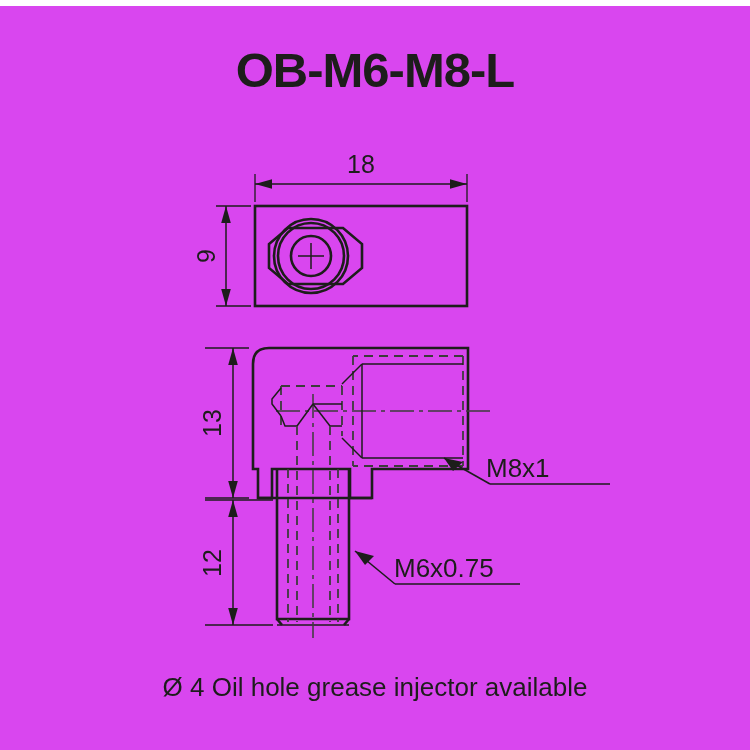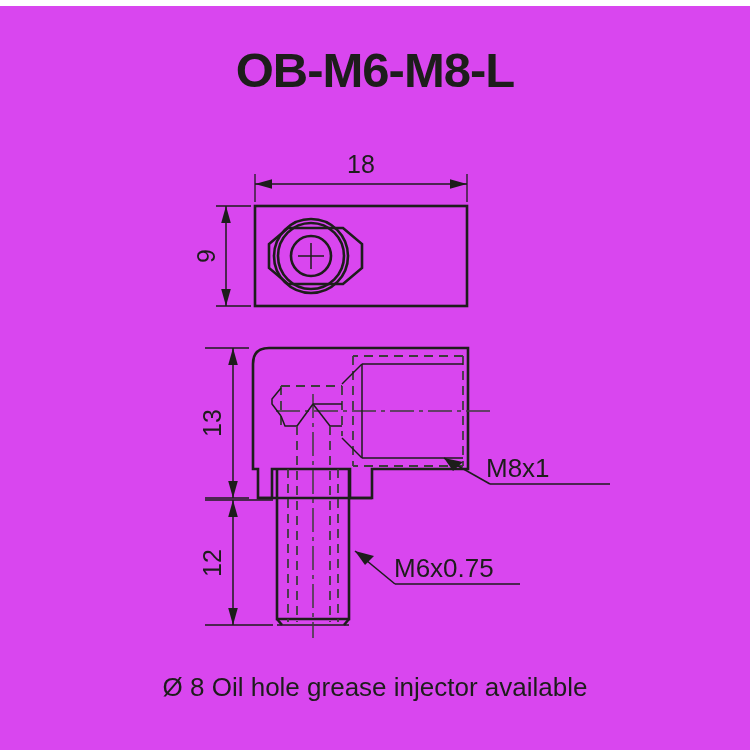--- a/index.html
+++ b/index.html
@@ -213,15 +213,15 @@
 
       <g>
         <line class="leader" x1="355" y1="545" x2="395" y2="578"></line>
         <line class="leader" x1="395" y1="578" x2="520" y2="578"></line>
         <polygon class="arrowfill" points="355,545 374,550 365,559"></polygon>
         <text class="note-text" x="394" y="571">M6x0.75</text>
       </g>
     </g>
   </svg>
 
-  <div id="caption">Ø 8 Oil hole grease injector available</div>
+  <div id="caption">Ø 4 Oil hole grease injector available</div>
 
 </div>
 
 </body></html>

